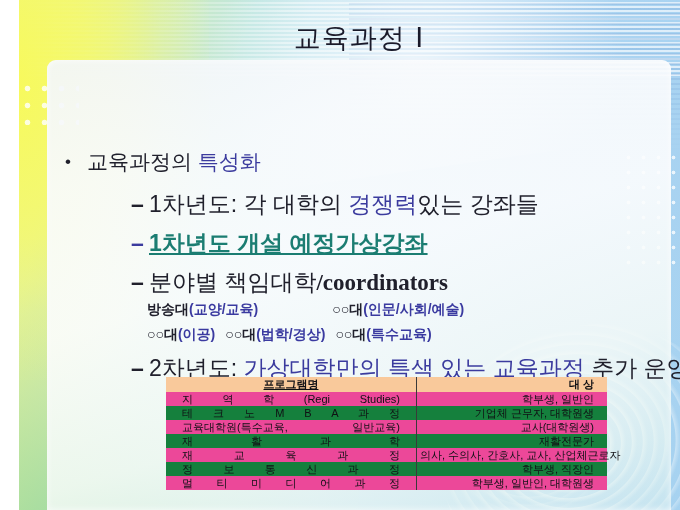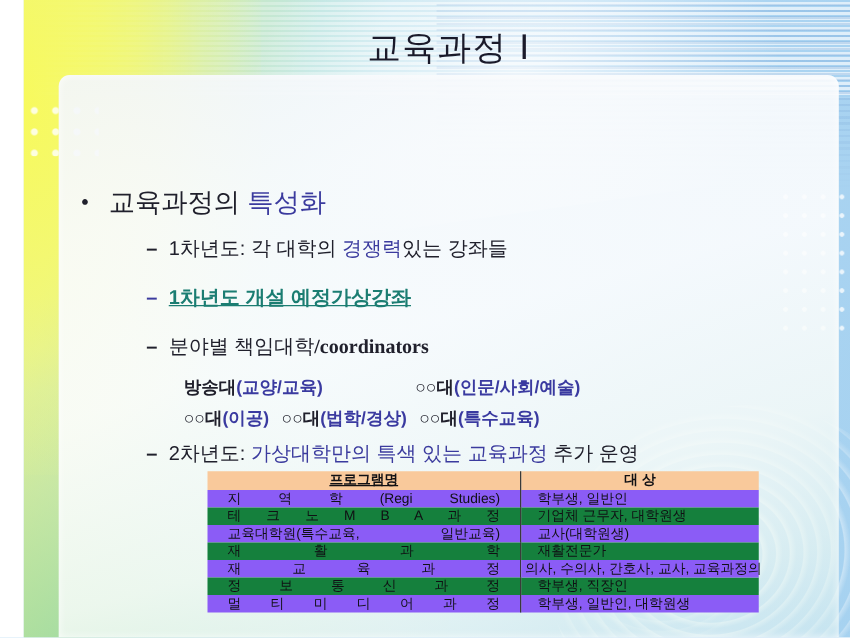--- a/index.html
+++ b/index.html
@@ -196,22 +196,22 @@
     white-space: nowrap;
   }
   .lvl1 .dot {
     display: inline-block;
     width: 22px;
     font-size: 17px;
     vertical-align: 2px;
   }
   .lvl2 {
     position: absolute;
-    left: 70px;
-    font-size: 16px;
+    left: 84px;
+    font-size: 23px;
     white-space: nowrap;
   }
   .lvl2 .dash {
     display: inline-block;
     width: 18px;
     font-weight: bold;
   }
   .lvl3 {
     position: absolute;
     left: 100px;
@@ -246,22 +246,22 @@
   }
   #tbl .chdr {
     background: #f9c99b;
     text-align: center;
     font-weight: bold;
     height: 15px;
     line-height: 15px;
   }
   #tbl .chdr .u { text-decoration: underline; }
   #tbl .colA { width: 224px; border-right: 1px solid #3a3a3a; }
-  #tbl .colB { width: 164px; }
-  .rowA td { background: #8b5cf6; }
+  #tbl .colB { width: 164px; text-align: right; }
+  .rowA td { background: #ec4899; }
   .rowB td { background: #15803d; }
   .just {
     display: block;
     text-align: justify;
     text-align-last: justify;
     white-space: normal;
     padding: 0 3px;
   }
   .ovf { position: relative; }
   .ovf span { position: absolute; left: 3px; top: 0; white-space: nowrap; }
@@ -347,21 +347,21 @@
         <td class="colA">
             <span class="just">재 활 과 학</span>
           </td>
         <td class="colB"><span>재활전문가</span></td>
       </tr>
       <tr class="rowA">
         <td class="colA">
             <span class="just">재 교 육 과 정</span>
           </td>
         <td class="colB ovf">
-            <span>의사, 수의사, 간호사, 교사, 교육과정의</span>
+            <span>의사, 수의사, 간호사, 교사, 산업체근로자</span>
           </td>
       </tr>
       <tr class="rowB">
         <td class="colA">
             <span class="just">정 보 통 신 과 정</span>
           </td>
         <td class="colB"><span>학부생, 직장인</span></td>
       </tr>
       <tr class="rowA">
         <td class="colA">

